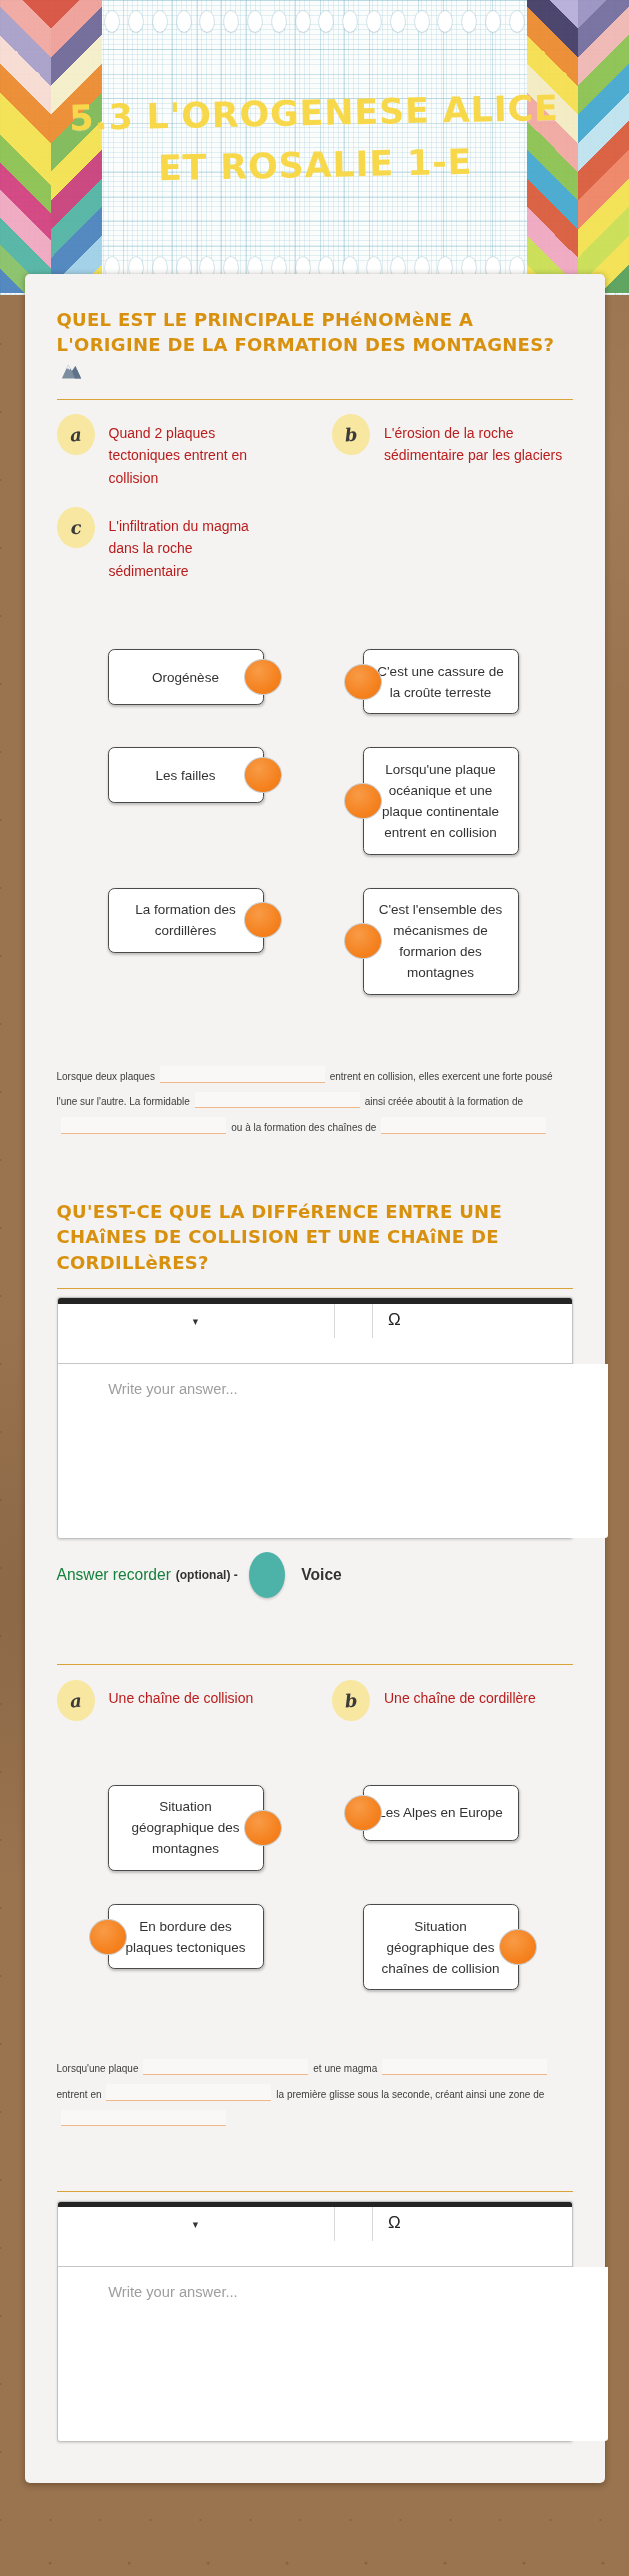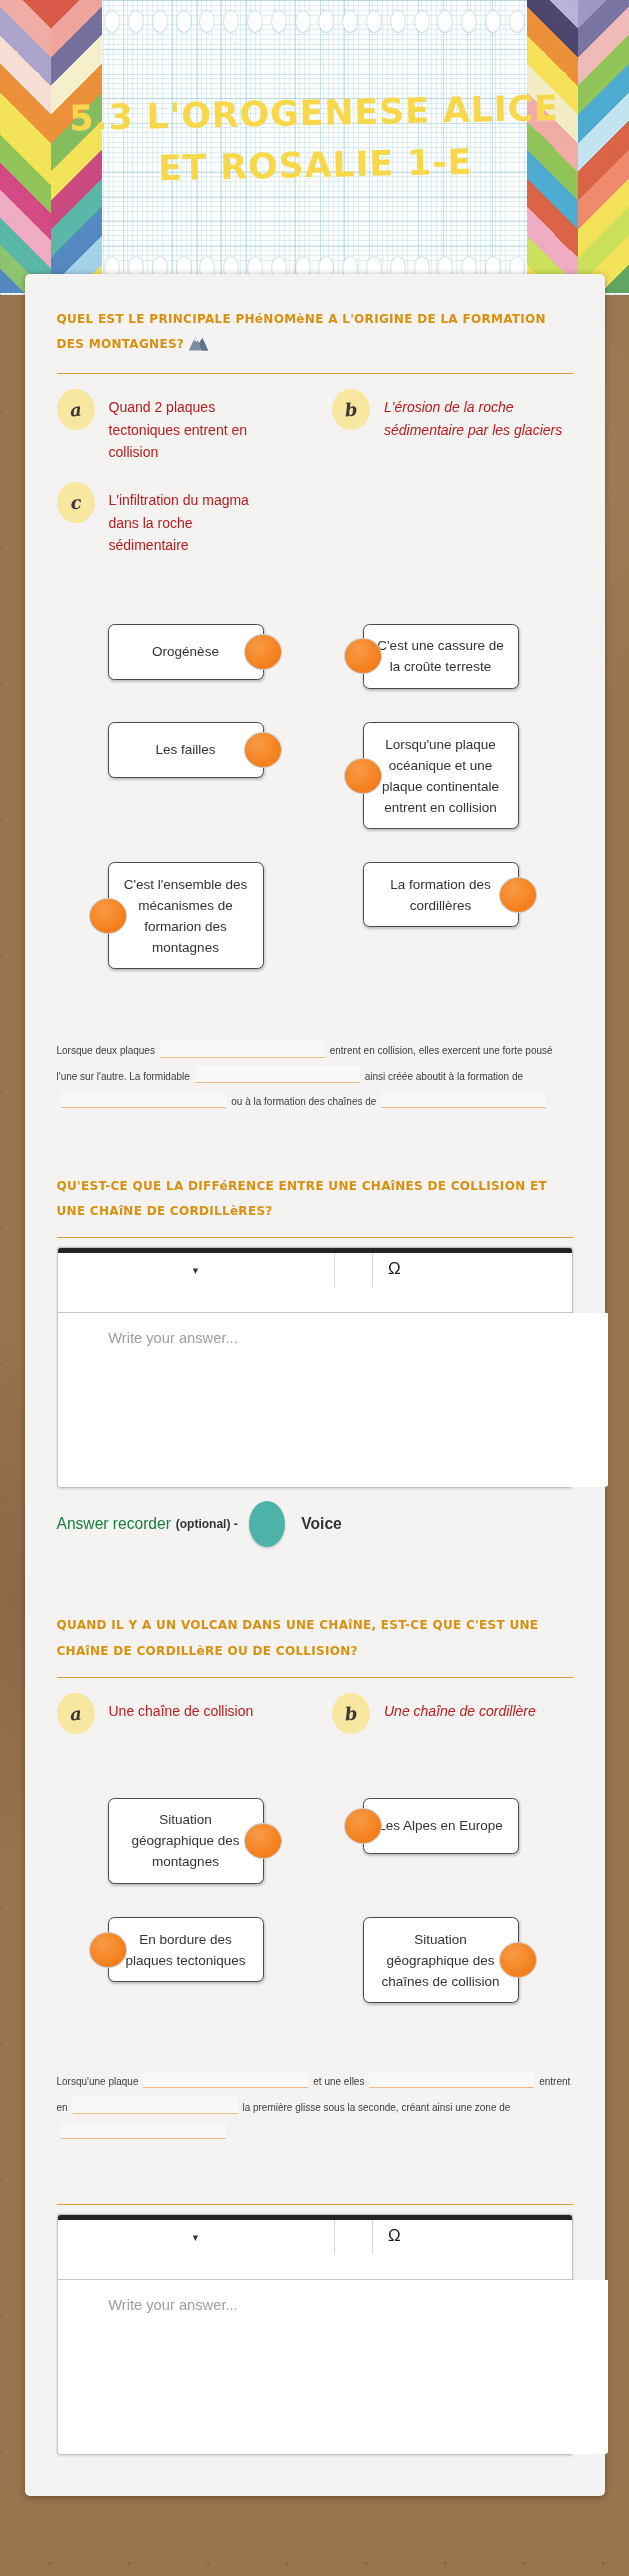--- a/index.html
+++ b/index.html
@@ -60,34 +60,34 @@
   }
 
   
   .card{
     position:relative;z-index:3;width:516px;margin:-21px auto 0;
     background:#f4f3f1;border-radius:4.9px;
     box-shadow:0 1.6px 6.6px rgba(40,25,10,.38);
     padding:33px 32px 41px;
   }
   .q-title{
-    margin:0;color:#d8910f;font-weight:700;font-size:12px;line-height:25.4px;
+    margin:0;color:#d8910f;font-weight:700;font-size:18px;line-height:25.4px;
     letter-spacing:0.3px;font-family:"DejaVu Sans",sans-serif;
   }
   .mt-icon{vertical-align:-2.5px;margin-left:4.1px;}
   .divider{border:0;border-top:1.6px solid #dba23a;margin:13px 0 0;}
 
   .options{margin-top:14.7px;display:grid;grid-template-columns:246px 241px;column-gap:29.5px;row-gap:18px;}
   .option{display:flex;gap:14px;align-items:flex-start;cursor:pointer;}
   .badge{flex:0 0 38px;width:38px;height:41px;border-radius:50%;background:#f8e7a0;
          display:flex;align-items:center;justify-content:center;
          font:italic 700 18px "DejaVu Serif",serif;color:#3b3b3b;transform:rotate(-4deg);}
   .opt-text{font-size:14px;line-height:22.5px;color:#b91c1c;padding-top:7.4px;}
   .col1 .opt-text{max-width:160px;}
-  .col2 .opt-text{max-width:201px;font-style:italic;}
+  .col2 .opt-text{max-width:201px;}
 
   .match{display:flex;flex-direction:column;gap:33px;padding:0 54px 0 51px;}
   .m1{margin-top:67px;}
   .m2{margin-top:64px;}
   .mrow{display:flex;justify-content:space-between;align-items:flex-start;}
   .mbox{position:relative;box-sizing:border-box;width:156px;min-height:56px;background:#fff;
         border:0.8px solid #4a4a4a;border-radius:6.6px;
         box-shadow:0.8px 1.6px 2.5px rgba(0,0,0,.22);
         padding:10.6px 12.3px;display:flex;align-items:center;justify-content:center;
         font-size:13.5px;line-height:21px;text-align:center;color:#333;cursor:pointer;}
@@ -233,26 +233,26 @@
       <div class="mbox mbox-l">
           <span>Les failles</span>
           <span class="mdot"></span>
         </div>
       <div class="mbox mbox-r">
           <span>Lorsqu'une plaque océanique et une plaque continentale entrent en collision</span>
           <span class="mdot"></span>
         </div>
     </div>
     <div class="mrow">
+      <div class="mbox mbox-l">
+          <span>La formation des cordillères</span>
+          <span class="mdot"></span>
+        </div>
       <div class="mbox mbox-r">
           <span>C'est l'ensemble des mécanismes de formarion des montagnes</span>
-          <span class="mdot"></span>
-        </div>
-      <div class="mbox mbox-l">
-          <span>La formation des cordillères</span>
           <span class="mdot"></span>
         </div>
     </div>
   </section>
 
   <p class="blanks">
     <span>Lorsque deux plaques</span><span class="blank"></span><span>entrent en collision, elles exercent une forte pousé l'une sur l'autre. La formidable</span><span class="blank"></span><span>ainsi créée aboutit à la formation de</span><span class="blank"></span><span>ou à la formation des chaînes de</span><span class="blank"></span>
   </p>
 
   <section class="qsec-open sec-q2">
@@ -271,21 +271,20 @@
     </div>
     <div class="recorder">
       <span class="rec-label">Answer recorder</span>
       <span class="rec-opt">(optional) -</span>
       <button class="voice-btn"></button>
       <span class="rec-voice">Voice</span>
     </div>
   </section>
 
   <section class="sec-q3">
-    <h2 class="q-title">QUAND IL Y A UN VOLCAN DANS UNE CHAîNE, EST-CE QUE C'EST UNE CHAîNE DE CORDILLèRE OU DE COLLISION?</h2>
     <hr class="divider">
     <div class="options">
       <div class="option col1">
         <span class="badge">
             <span>a</span>
           </span>
         <span class="opt-text">Une chaîne de collision</span>
       </div>
       <div class="option col2">
         <span class="badge">
@@ -313,21 +312,21 @@
           <span class="mdot"></span>
         </div>
       <div class="mbox mbox-l">
           <span>Situation géographique des chaînes de collision</span>
           <span class="mdot"></span>
         </div>
     </div>
   </section>
 
   <p class="blanks b2">
-    <span>Lorsqu'une plaque</span><span class="blank"></span><span>et une elles</span><span class="blank"></span><span>entrent en</span><span class="blank"></span><span>la première glisse sous la seconde, créant ainsi une zone de</span><span class="blank"></span>
+    <span>Lorsqu'une plaque</span><span class="blank"></span><span>et une magma</span><span class="blank"></span><span>entrent en</span><span class="blank"></span><span>la première glisse sous la seconde, créant ainsi une zone de</span><span class="blank"></span>
   </p>
 
   <section class="qsec-open sec-q4">
     <hr class="divider">
     <div class="editor">
       <div class="editor-topbar"></div>
       <div class="toolbar">
         <div class="tb-cell1">
             <span class="tb-arrow">▾</span>
           </div>

